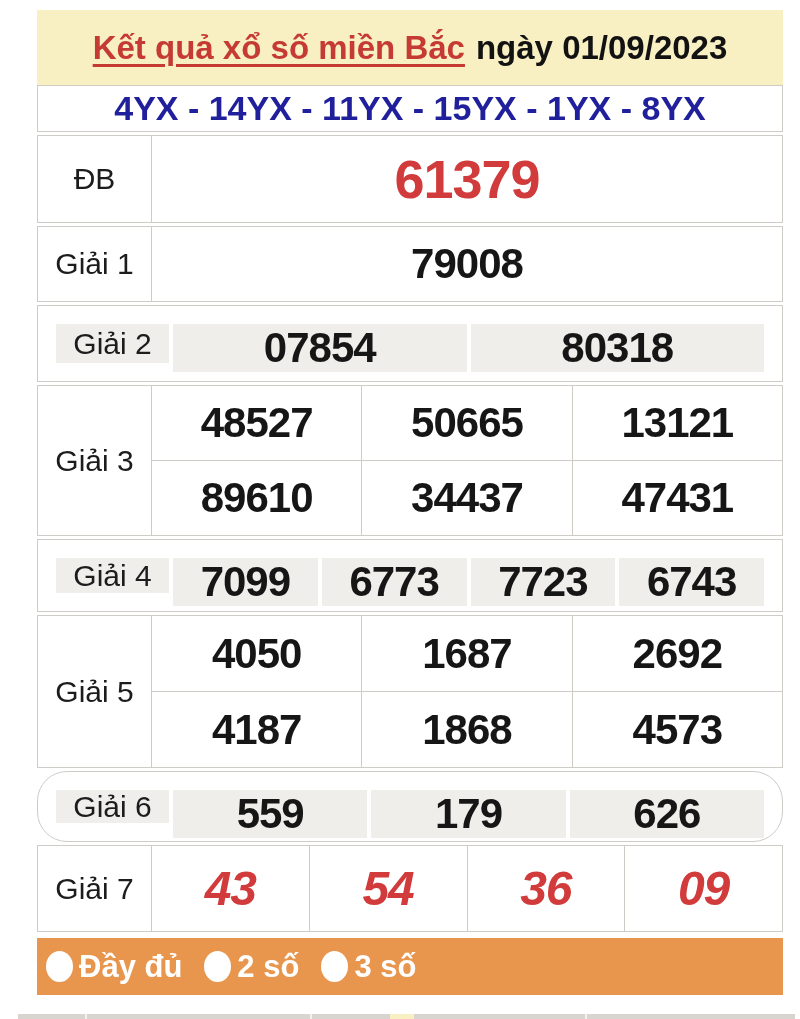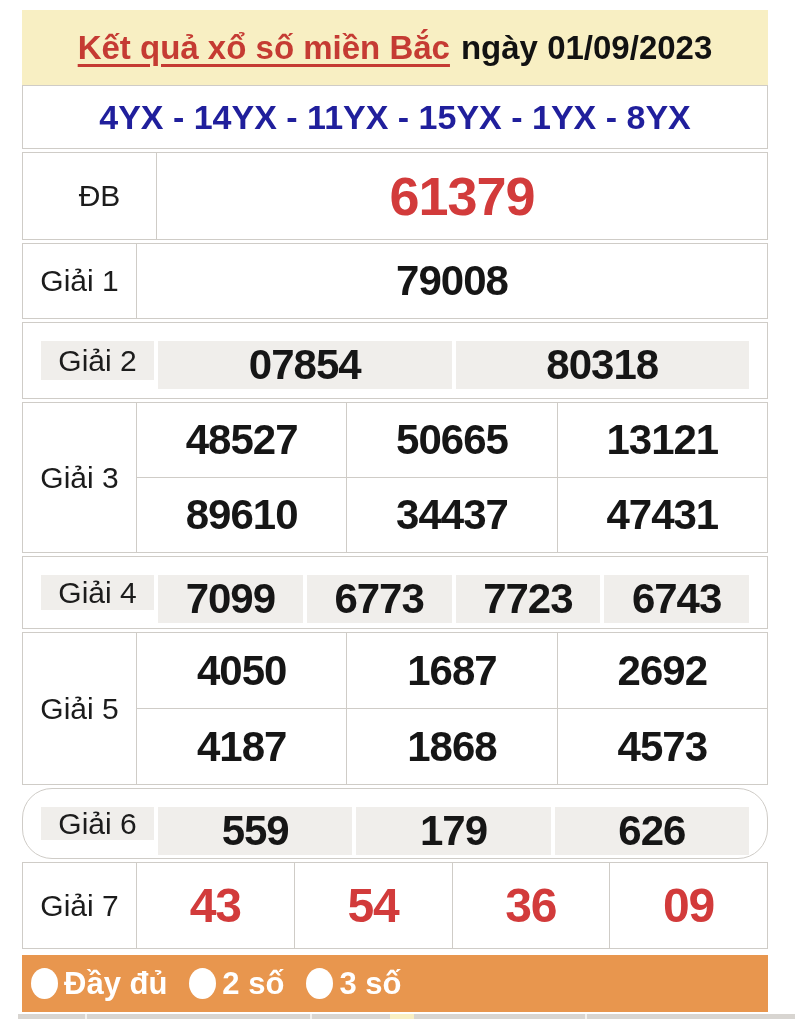--- a/index.html
+++ b/index.html
@@ -12,38 +12,38 @@
     --table-border:#cfccc7;
     --filter-bar-bg:#e8964e;
     --filter-text:#ffffff;
     --peek-gray:#d8d5d1;
   }
   html,body{margin:0;padding:0;}
   body{
     width:800px;height:1019px;position:relative;background:#ffffff;
     font-family:"Liberation Sans", sans-serif;overflow:hidden;
   }
-  .page{position:absolute;left:22px;top:10px;width:746px;}
+  .page{position:absolute;left:37px;top:10px;width:746px;}
 
   .header{
     height:75px;background:var(--header-bg);
     display:flex;align-items:center;justify-content:center;
     font-size:33px;font-weight:bold;white-space:nowrap;
   }
   .header .title{
     color:var(--title-red);
     text-decoration:underline;
     text-decoration-thickness:3px;
     text-underline-offset:5px;
     margin-right:11px;
   }
   .header .date{color:#121212;}
 
   .codes-row{
-    height:64px;border:1px solid var(--table-border);box-sizing:border-box;
+    height:47px;border:1px solid var(--table-border);box-sizing:border-box;
     display:flex;align-items:center;justify-content:center;
     color:var(--codes-blue);font-size:34px;font-weight:bold;letter-spacing:0px;
   }
 
   .results{display:flex;flex-direction:column;}
   .row{
     display:flex;border:1px solid var(--table-border);box-sizing:border-box;
     margin-top:3px;background:#ffffff;
   }
   .row .label{
@@ -60,31 +60,31 @@
   }
   .row .cell + .cell{border-left:1px solid var(--table-border);}
 
   
   .row.shaded{padding:18px;}
   .row.shaded .label{background:var(--row-shade);border-right:none;margin-right:4px;}
   .row.shaded .sub{gap:4px;}
   .row.shaded .cell{background:var(--row-shade);}
   .row.shaded .cell + .cell{border-left:none;}
 
-  .h-db{height:88px;padding-left:20px;}
+  .h-db{height:88px;}
   .h-g1{height:76px;}
   .h-g2{height:77px;}
   .h-g3{height:151px;}
   .h-g4{height:73px;}
   .h-g5{height:153px;}
   .h-g6{height:71px;border-radius:30px;}
   .h-g7{height:87px;}
 
   .row.special .cell{color:var(--special-red);font-size:54px;}
-  .row.red .cell{color:var(--special-red);font-size:48px;}
+  .row.red .cell{color:var(--special-red);font-size:48px;font-style:italic;}
 
   .filter-bar{
     margin-top:6px;height:57px;background:var(--filter-bar-bg);
     display:flex;align-items:center;gap:22px;padding-left:9px;box-sizing:border-box;
   }
   .filter-option{display:flex;align-items:center;gap:6px;cursor:pointer;}
   .radio-dot{
     width:27px;height:31px;border-radius:50%;background:#ffffff;flex:none;
   }
   .filter-option .opt-label{

